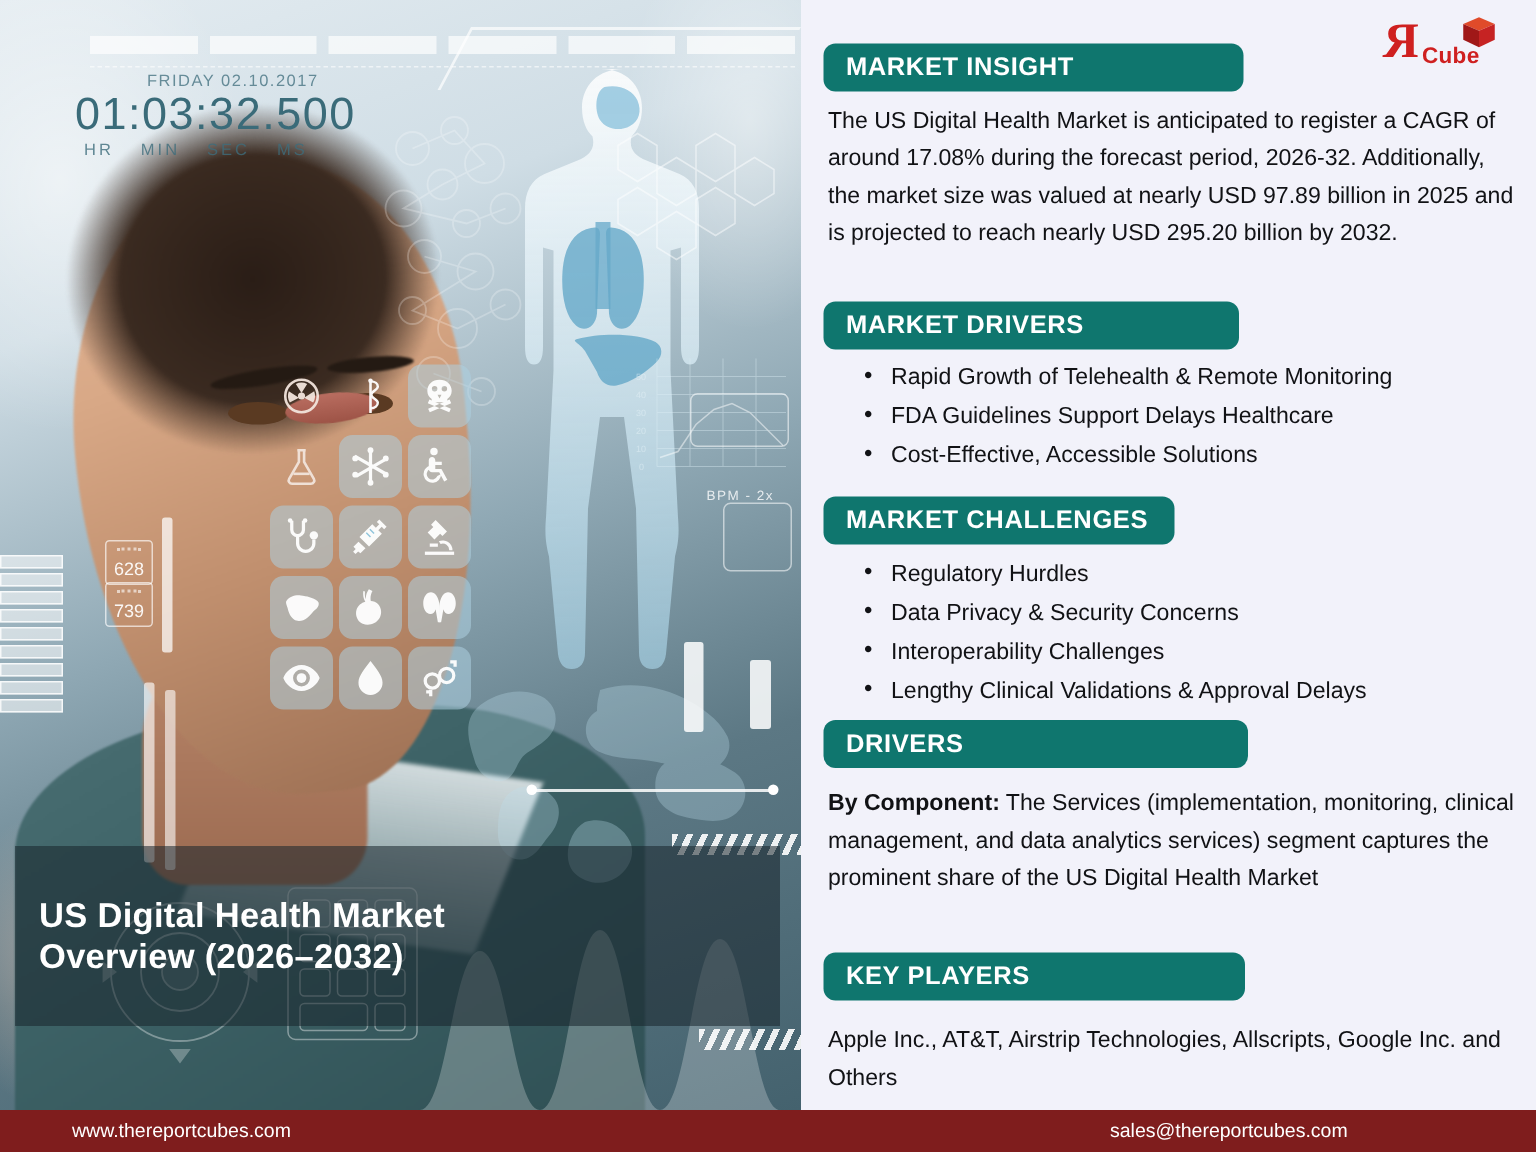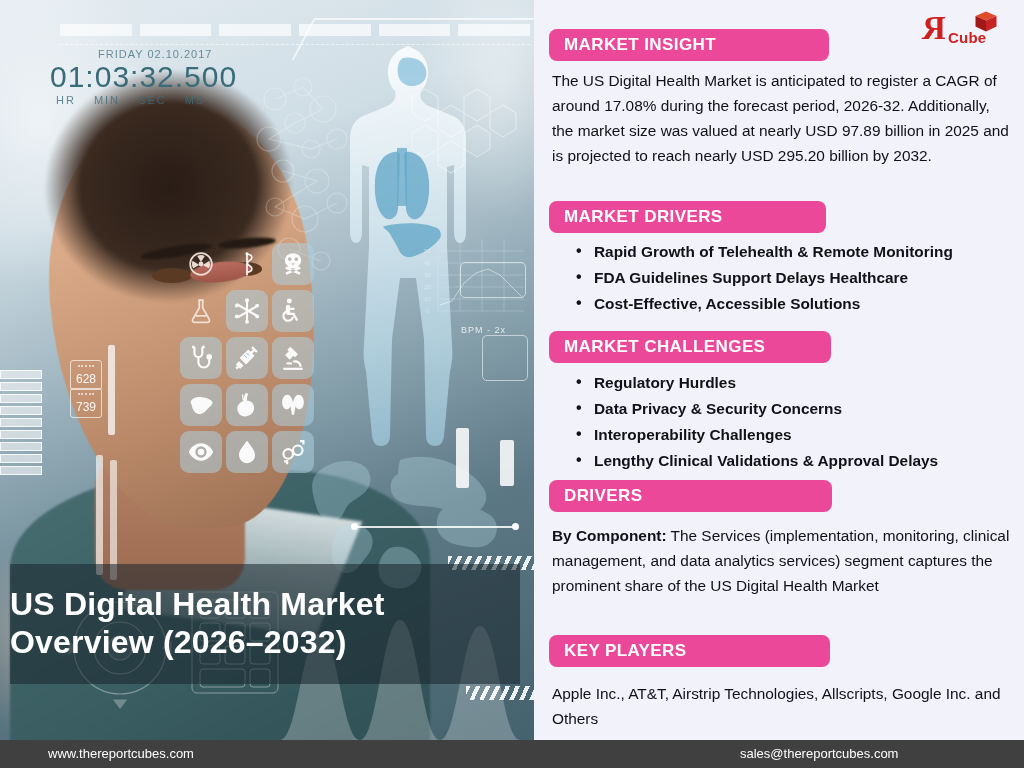--- a/index.html
+++ b/index.html
@@ -134,21 +134,21 @@
   .hexes { position:absolute; right:2px; top:75px; width:140px; height:120px; opacity:.55; }
   .hexes svg { width:100%; height:100%; fill:none; stroke:#ffffff; stroke-width:1; }
 
   
   .dna { position:absolute; left:245px; top:75px; width:140px; height:230px; opacity:.30; }
   .dna svg { width:100%; height:100%; }
 
   
   .minichart { position:absolute; right:8px; top:235px; width:110px; height:90px; opacity:.55; }
   .minichart svg { width:100%; height:100%; }
-  .bpm-label { position:absolute; right:28px; top:325px; font-size:9px; color:rgba(255,255,255,.8); letter-spacing:1px;margin-left:37px; }
+  .bpm-label { position:absolute; right:18px; top:325px; font-size:9px; color:rgba(255,255,255,.8); letter-spacing:1px;margin-left:37px; }
 
   
   .hud-box { position:absolute; border:1px solid rgba(255,255,255,.55); border-radius:5px; }
   .slider-track { position:absolute; height:2px; background:rgba(255,255,255,.85); }
   .slider-knob { position:absolute; width:7px; height:7px; border-radius:50%; background:#fff; }
   .hatch {
     position:absolute; height:14px;
     background:repeating-linear-gradient(115deg, rgba(255,255,255,.9) 0 4px, transparent 4px 9px);
   }
   .worldmap { position:absolute; left:300px; top:430px; width:234px; height:190px; opacity:.30; }
@@ -163,64 +163,64 @@
   .keypad { position:absolute; left:190px; bottom:45px; width:90px; height:105px; opacity:.4; }
   .keypad svg { width:100%; height:100%; fill:none; stroke:#fff; stroke-width:1; }
 
   
   .title-band {
     position:absolute; left:10px; top:564px; width:510px; height:120px;
     background:rgba(24,36,43,.55);
     display:flex; align-items:center;
   }
   .title-band h1 {
-    color:#ffffff; font-size:32px; line-height:1.18; font-weight:bold;
-    letter-spacing:.2px; white-space:pre-line;
+    color:#ffffff; font-size:23px; line-height:1.18; font-weight:bold;
+    letter-spacing:.2px; padding-left:16px; white-space:pre-line;
   }
 
   
   .content { position:absolute; left:534px; top:0; width:490px; height:740px; background:#f2f2fa; }
 
   .logo { position:absolute; right:14px; top:8px; width:90px; height:44px; }
   .logo .r {
     position:absolute; left:2px; top:4px; font-size:33px; color:#cf2020;
     font-family:"Liberation Serif", serif; font-weight:bold;
     transform:scaleX(-1); line-height:1;
   }
   .logo .cube { position:absolute; left:54px; top:2px; width:24px; height:24px; }
   .logo .cube svg { width:100%; height:100%; }
   .logo .word {
     position:absolute; left:28px; top:21px; font-size:15px; color:#cf2020;
     font-weight:600; letter-spacing:.2px;
   }
 
   .pill {
     position:absolute; left:15px; height:32px; border-radius:8px;
-    background:#ec4899;
+    background:#0f766e;
     display:flex; align-items:center; padding-left:15px;
     color:#ffffff; font-size:17px; font-weight:bold; letter-spacing:.4px;
   }
   .para {
     position:absolute; left:18px; width:458px;
     font-size:15.4px; line-height:1.62; color:#111215;
   }
   .para b { font-weight:bold; }
   ul.blist {
     position:absolute; left:38px; width:440px; list-style:none;
     font-size:15.4px; line-height:1.0; color:#111215;
   }
-  ul.blist li { position:relative; padding-left:22px; margin-bottom:10.5px;font-weight:bold; }
+  ul.blist li { position:relative; padding-left:22px; margin-bottom:10.5px; }
   ul.blist li::before {
     content:"•"; position:absolute; left:4px; top:-1px; font-size:16px; color:#111215;
   }
 
   
   .footer {
     position:absolute; left:0; bottom:0; width:1024px; height:28px;
-    background:#404040; color:#ffffff;
+    background:#7f1d1d; color:#ffffff;
   }
   .footer .url { position:absolute; left:48px; top:6px; font-size:13px; }
   .footer .mail { position:absolute; left:740px; top:6px; font-size:13px; }
 </style>
 </head>
 <body>
 
 <div class="page">
 
   <div class="hero">
@@ -546,21 +546,21 @@
     <div class="pill" style="top:29px;width:280px;">MARKET INSIGHT</div>
     <div class="para" style="top:69px;">The US Digital Health Market is anticipated to register a CAGR of around 17.08% during the forecast period, 2026-32. Additionally, the market size was valued at nearly USD 97.89 billion in 2025 and is projected to reach nearly USD 295.20 billion by 2032.</div>
 
     <div class="pill" style="top:201px;width:277px;">MARKET DRIVERS</div>
     <ul class="blist" style="top:244px;">
       <li>Rapid Growth of Telehealth &amp; Remote Monitoring</li>
       <li>FDA Guidelines Support Delays Healthcare</li>
       <li>Cost-Effective, Accessible Solutions</li>
     </ul>
 
-    <div class="pill" style="top:331px;width:282px;">MARKET CHALLENGES</div>
+    <div class="pill" style="top:331px;width:234px;">MARKET CHALLENGES</div>
     <ul class="blist" style="top:375px;">
       <li>Regulatory Hurdles</li>
       <li>Data Privacy &amp; Security Concerns</li>
       <li>Interoperability Challenges</li>
       <li>Lengthy Clinical Validations &amp; Approval Delays</li>
     </ul>
 
     <div class="pill" style="top:480px;width:283px;">DRIVERS</div>
     <div class="para" style="top:524px;"><b>By Component:</b><span> The Services (implementation, monitoring, clinical management, and data analytics services) segment captures the prominent share of the US Digital Health Market</span></div>
 

